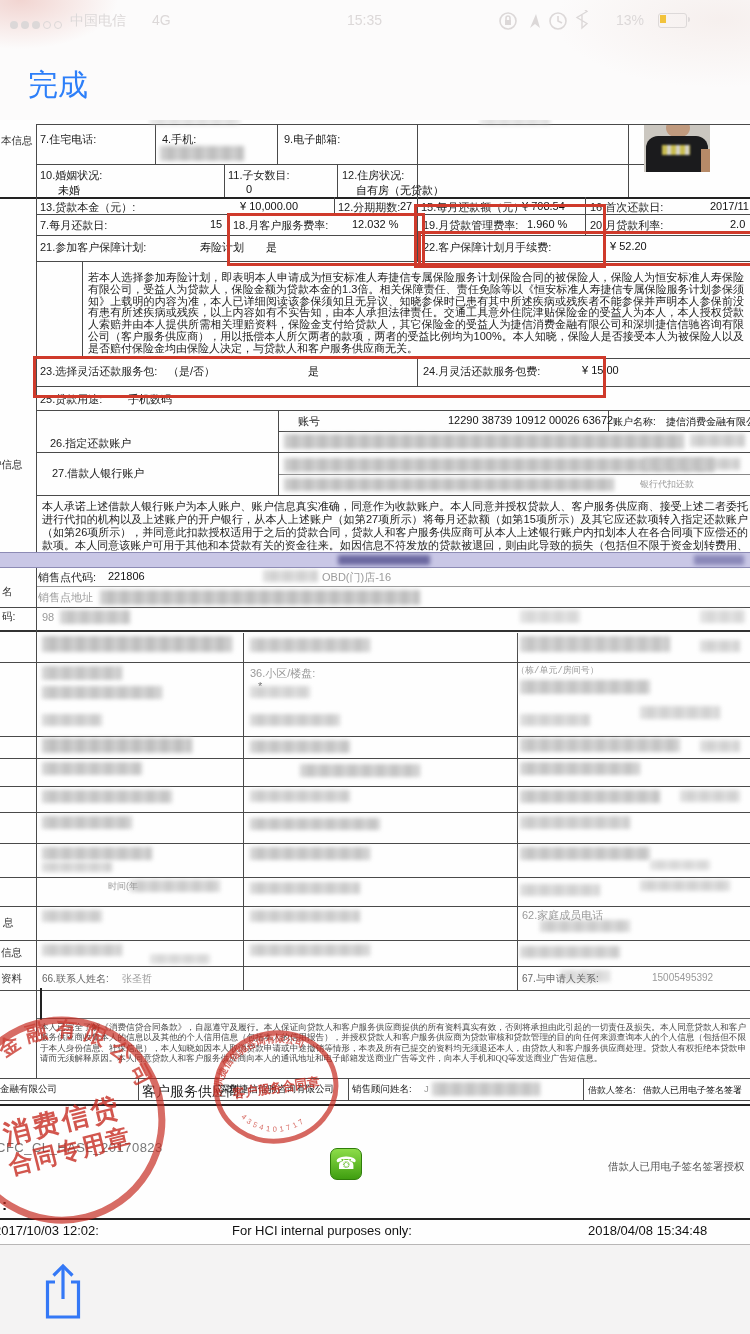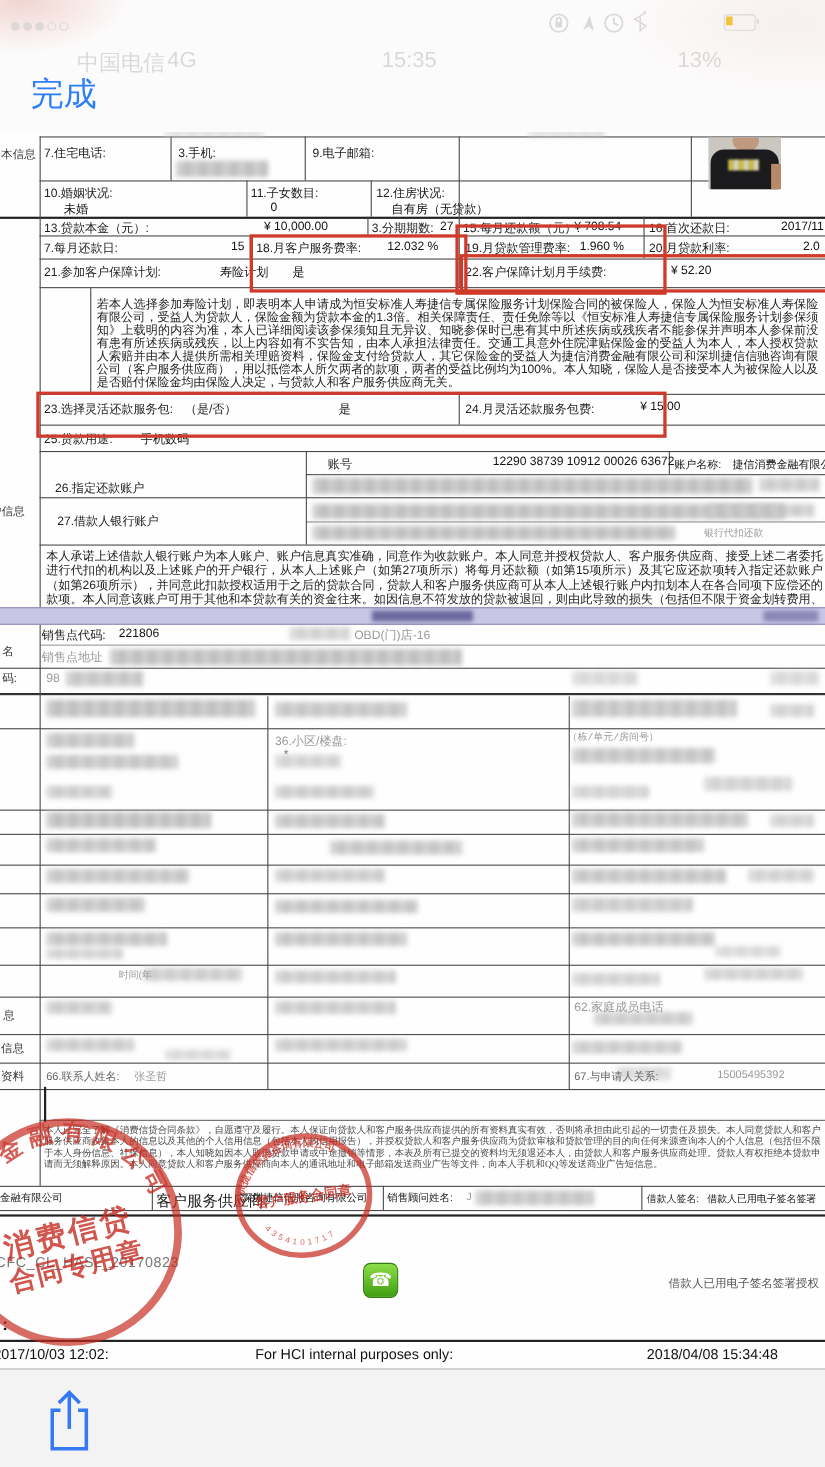--- a/index.html
+++ b/index.html
@@ -5,21 +5,21 @@
   html,body{margin:0;padding:0;background:#888;}
   .screen{position:relative;width:750px;height:1334px;background:#fff;overflow:hidden;
     font-family:"Liberation Sans","DejaVu Sans",sans-serif;}
   .abs{position:absolute;}
   
   .topchrome{position:absolute;left:0;top:0;width:750px;height:120px;
     background:
       radial-gradient(140px 70px at 20px 0px, rgba(224,150,140,.38), transparent 70%),
       radial-gradient(220px 90px at 720px 20px, rgba(228,205,198,.25), transparent 75%),
       #fcfbfb;}
-  .sb-txt{color:#dcd8d8;font-size:20px;text-shadow:0 0 1px rgba(255,255,255,.4);margin-top:32px;}
+  .sb-txt{color:#dcd8d8;font-size:14px;text-shadow:0 0 1px rgba(255,255,255,.4);}
   .dot{display:inline-block;width:8px;height:8px;border-radius:50%;margin-right:3px;vertical-align:middle;}
   .dot.f{background:#dcd8d8;} .dot.o{border:1.3px solid #dcd8d8;width:6px;height:6px;}
   .batt{position:absolute;width:27px;height:13px;border:1.5px solid #ddd9d9;border-radius:3px;}
   .batt .fill{position:absolute;left:1px;top:1px;width:6px;height:8px;background:#f2c33c;}
   .batt .nub{position:absolute;right:-4px;top:3px;width:2.5px;height:5px;background:#ddd9d9;border-radius:0 2px 2px 0;}
   .done{color:#2d7ff9;font-size:30px;}
   .navtitle{font-size:33px;font-weight:bold;color:#111;letter-spacing:.5px;text-align:center;width:750px;}
   
   .doc{position:absolute;left:0;top:120px;width:750px;height:1124px;background:#fefefe;overflow:hidden;}
   .hl,.vl{position:absolute;background:#4a4a4a;}
@@ -189,33 +189,33 @@
       </div>
 
     <div class="abs" style="left:644px;top:5px;width:66px;height:47px;background:#cbc7c0;overflow:hidden;filter:blur(.4px);">
       <div class="abs" style="left:22px;top:-7px;width:24px;height:20px;border-radius:50%;background:#c09a7e;"></div>
       <div class="abs" style="left:2px;top:11px;width:62px;height:38px;border-radius:12px 12px 0 0;background:#1b1b1d;"></div>
       <div class="abs" style="left:18px;top:20px;width:28px;height:10px;opacity:.85;filter:blur(1px);background:repeating-linear-gradient(90deg,#e6d85a 0 5px,#f5f2e8 5px 9px);"></div>
       <div class="abs" style="left:57px;top:24px;width:9px;height:23px;background:#b68a68;"></div>
     </div>
 
     <span class="lbl" style="left:40px;top:12px;">7.住宅电话:</span>
-    <span class="lbl" style="left:162px;top:12px;">3.手机:</span>
+    <span class="lbl" style="left:162px;top:12px;">4.手机:</span>
     <span class="lbl" style="left:284px;top:12px;">9.电子邮箱:</span>
 
     <span class="lbl" style="left:40px;top:48px;">10.婚姻状况:</span>
     <span class="val" style="left:58px;top:63px;">未婚</span>
     <span class="lbl" style="left:228px;top:48px;">11.子女数目:</span>
     <span class="val" style="left:246px;top:63px;">0</span>
     <span class="lbl" style="left:342px;top:48px;">12.住房状况:</span>
     <span class="val" style="left:356px;top:63px;text-align:center;">自有房（无贷款）</span>
 
     <span class="lbl" style="left:40px;top:80px;">13.贷款本金（元）:</span>
     <span class="val" style="left:240px;top:80px;">¥ 10,000.00</span>
-    <span class="lbl" style="left:338px;top:80px;">3.分期期数:</span>
+    <span class="lbl" style="left:338px;top:80px;">12.分期期数:</span>
     <span class="val" style="left:400px;top:80px;">27</span>
     <span class="lbl" style="left:421px;top:80px;">15.每月还款额（元）:</span>
     <span class="val" style="left:522px;top:80px;">¥ 708.54</span>
     <span class="lbl" style="left:590px;top:80px;">16.首次还款日:</span>
     <span class="val" style="left:710px;top:80px;">2017/11</span>
 
     <span class="lbl" style="left:40px;top:98px;">7.每月还款日:</span>
     <span class="val" style="left:210px;top:98px;">15</span>
     <span class="lbl" style="left:233px;top:98px;">18.月客户服务费率:</span>
     <span class="val" style="left:352px;top:98px;">12.032 %</span>

